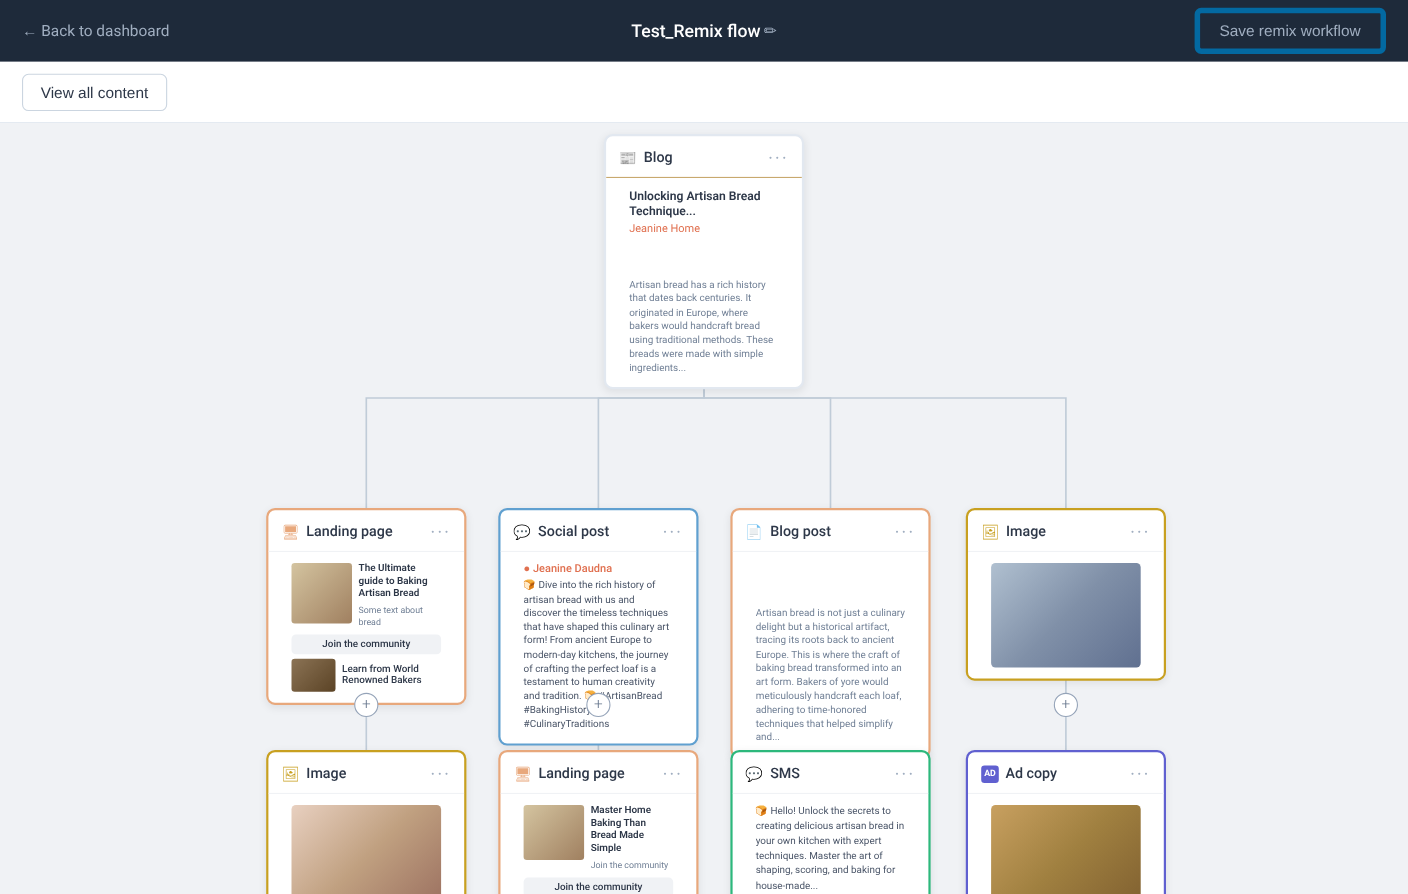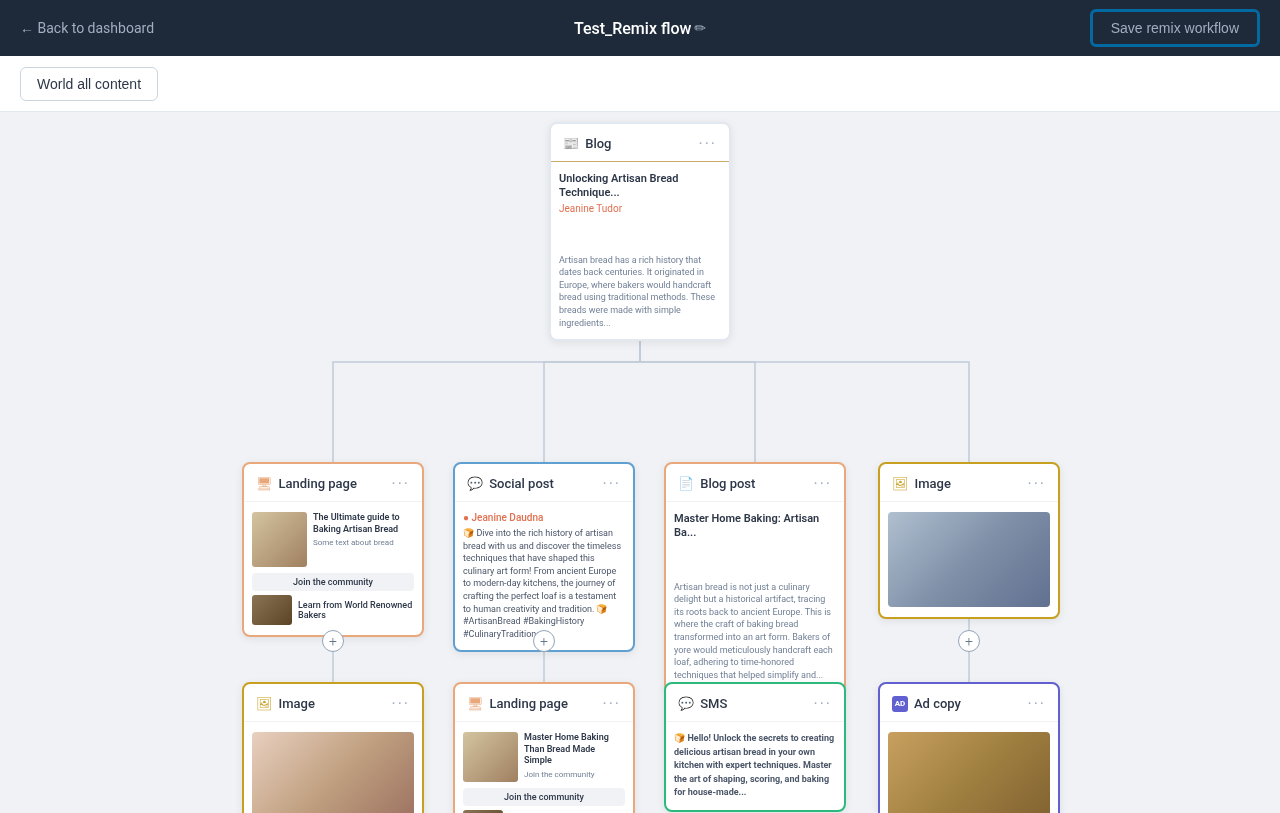--- a/index.html
+++ b/index.html
@@ -43,21 +43,21 @@
       font-size: 16px;
       font-weight: 500;
     }
     .edit-icon {
       color: #a0aec0;
       cursor: pointer;
       font-size: 14px;
     }
     .save-btn {
       background: transparent;
-      border: 3px solid #0369a1;
+      border: 5px solid #0369a1;
       color: #a0aec0;
       padding: 8px 18px;
       border-radius: 6px;
       font-size: 14px;
       cursor: pointer;
     }
 
     
     .toolbar {
       background: #fff;
@@ -134,21 +134,21 @@
       font-weight: 500;
       color: #2d3748;
     }
     .card-menu {
       color: #a0aec0;
       cursor: pointer;
       font-size: 16px;
       letter-spacing: 2px;
     }
     .card-body {
-      padding: 10px 8px;
+      padding: 10px 21px;
     }
 
     
     .card-root {
       width: 182px;
       left: 549px;
       top: 10px;
       border-color: #e2e8f0;
     }
     .card-root .card-header { border-color: #c8a96e; }
@@ -281,21 +281,20 @@
     .social-text {
       font-size: 9px;
       color: #4a5568;
       line-height: 1.4;
     }
 
     .sms-text {
       font-size: 9px;
       color: #4a5568;
       line-height: 1.5;
-      font-weight: bold;
     }
 
     
     .icon-blog { color: #c8a96e; }
     .icon-landing { color: #e8a87c; }
     .icon-social { color: #60a0d0; }
     .icon-blog-post { color: #e8a87c; }
     .icon-image { color: #c8a020; }
     .icon-sms { color: #2db87c; }
     .icon-ad { color: #6060d0; }
@@ -323,21 +322,21 @@
     <span>← Back to dashboard</span>
   </div>
   <div class="header-title">
     <span class="header-title-text">Test_Remix flow</span>
     <span class="edit-icon">✏</span>
   </div>
   <button class="save-btn">Save remix workflow</button>
 </header>
 
 <div class="toolbar">
-  <button class="view-all-btn">World all content</button>
+  <button class="view-all-btn">View all content</button>
 </div>
 
 <div class="canvas">
   <div class="flow-container">
 
     <svg class="connections-svg">
 
       <path class="connector-line" d="M640,162 L640,250 L333,250 L333,350"></path>
 
       <path class="connector-line" d="M640,162 L640,250 L544,250 L544,350"></path>
@@ -360,21 +359,21 @@
     <div class="card card-root">
       <div class="card-header">
         <div class="card-header-left">
           <span class="card-type-icon icon-blog">📰</span>
           <span class="card-type-label">Blog</span>
         </div>
         <span class="card-menu">···</span>
       </div>
       <div class="card-body">
         <div class="blog-title">Unlocking Artisan Bread Technique...</div>
-        <div class="blog-author">Jeanine Tudor</div>
+        <div class="blog-author">Jeanine Home</div>
         <div class="blog-text">Artisan bread has a rich history that dates back centuries. It originated in Europe, where bakers would handcraft bread using traditional methods. These breads were made with simple ingredients...</div>
       </div>
     </div>
 
     <div class="card card-landing-1">
       <div class="card-header">
         <div class="card-header-left">
           <span class="card-type-icon icon-landing">🖥</span>
           <span class="card-type-label">Landing page</span>
         </div>
@@ -414,21 +413,20 @@
 
     <div class="card card-blog-post">
       <div class="card-header">
         <div class="card-header-left">
           <span class="card-type-icon icon-blog-post">📄</span>
           <span class="card-type-label">Blog post</span>
         </div>
         <span class="card-menu">···</span>
       </div>
       <div class="card-body">
-        <div class="blog-title">Master Home Baking: Artisan Ba...</div>
         <div class="blog-text">Artisan bread is not just a culinary delight but a historical artifact, tracing its roots back to ancient Europe. This is where the craft of baking bread transformed into an art form. Bakers of yore would meticulously handcraft each loaf, adhering to time-honored techniques that helped simplify and...</div>
       </div>
     </div>
 
     <div class="card card-image-1">
       <div class="card-header">
         <div class="card-header-left">
           <span class="card-type-icon icon-image">🖼</span>
           <span class="card-type-label">Image</span>
         </div>

